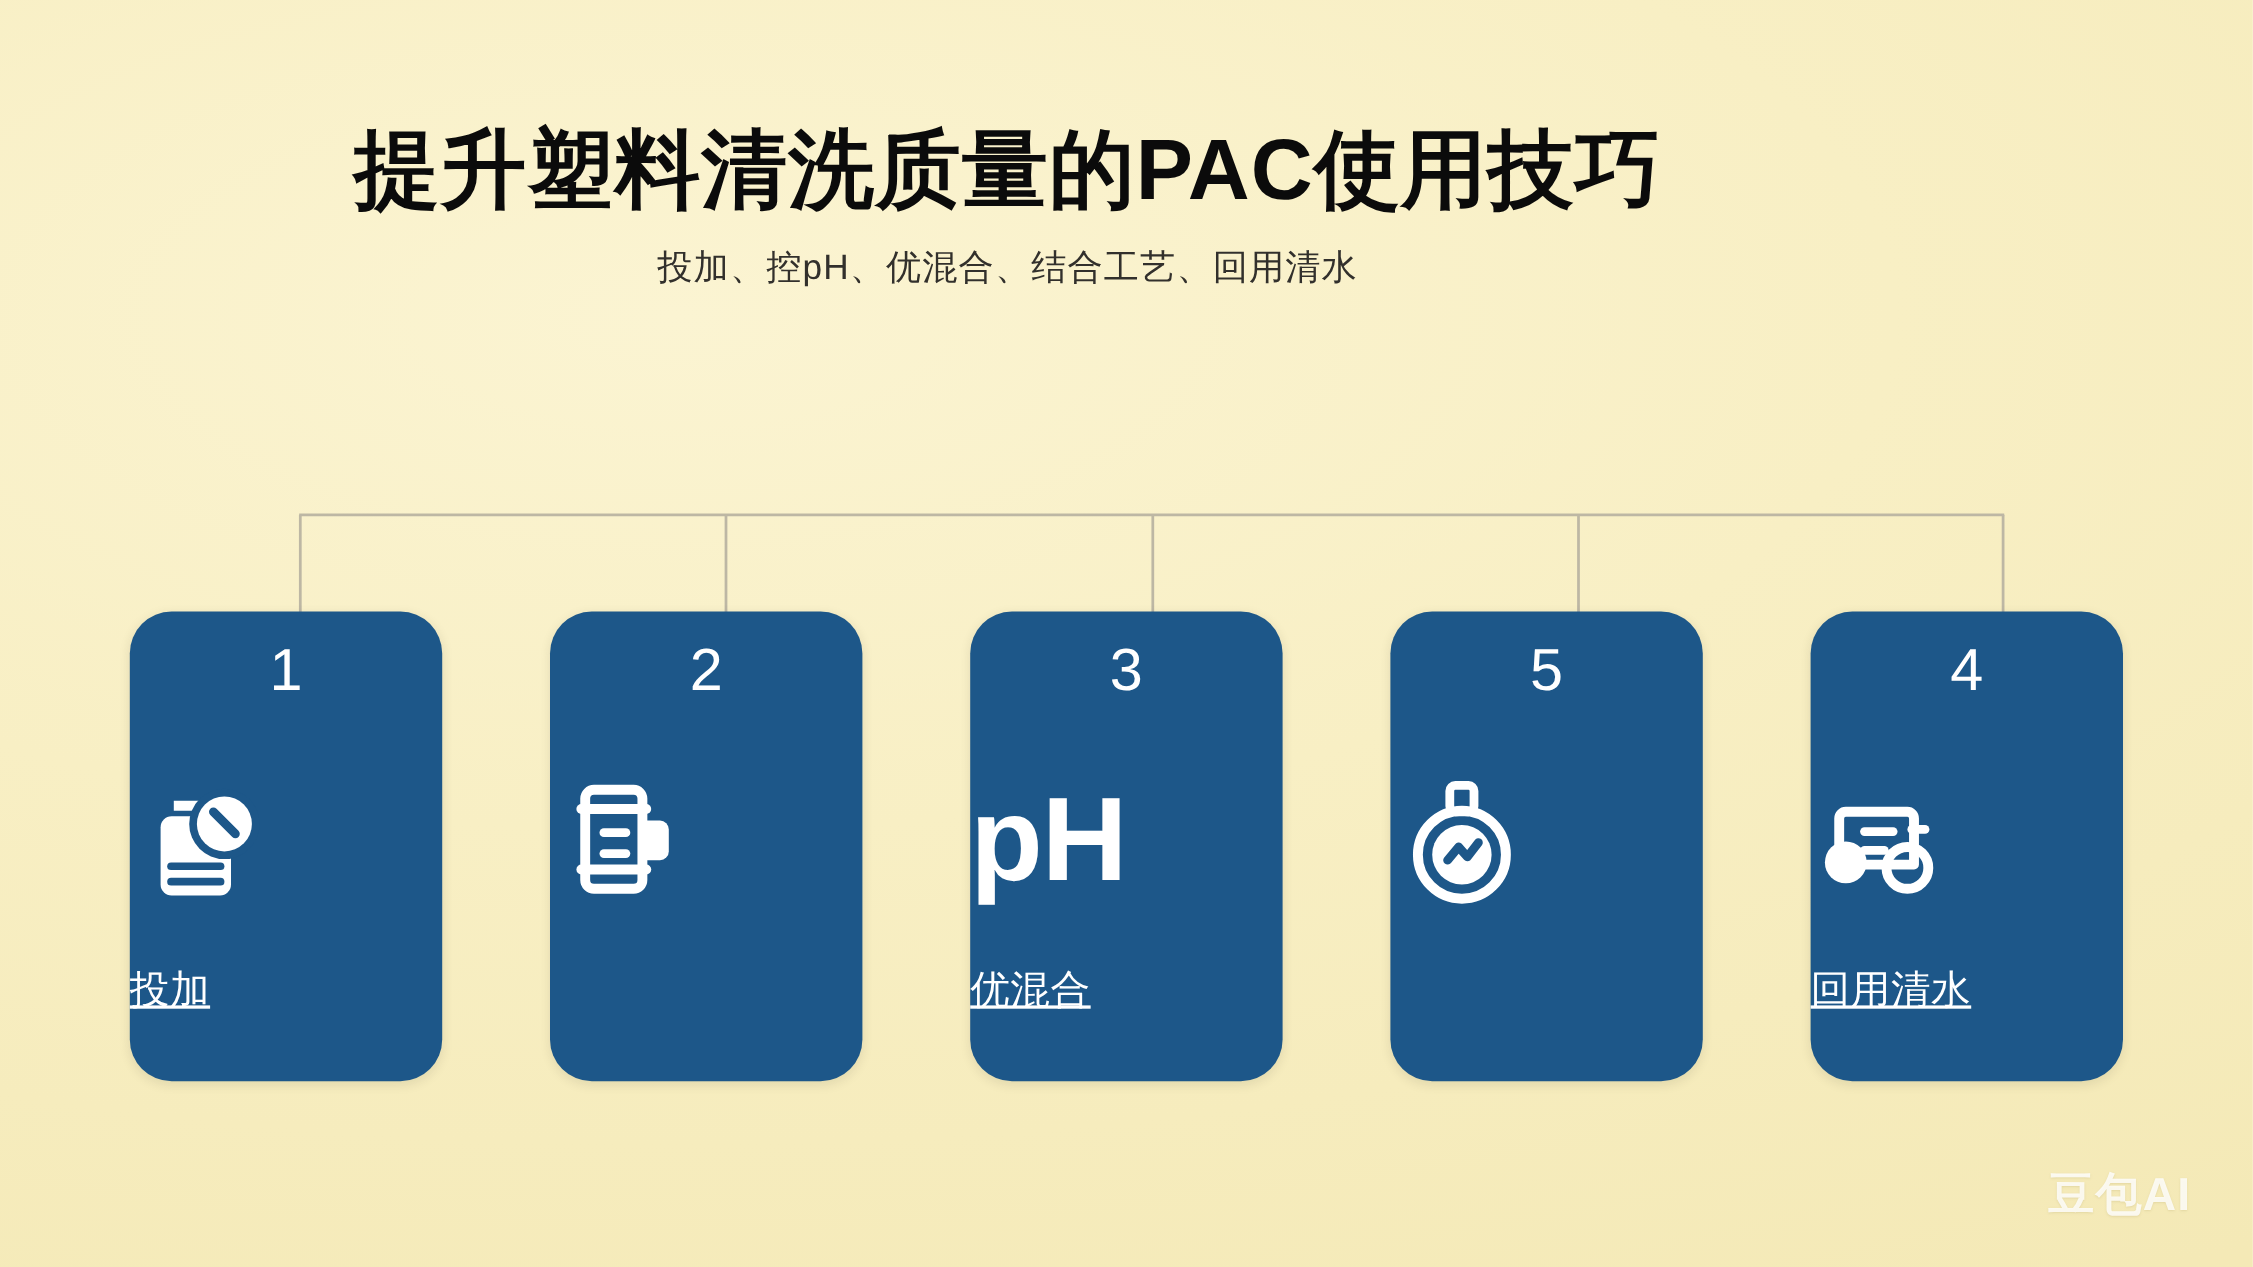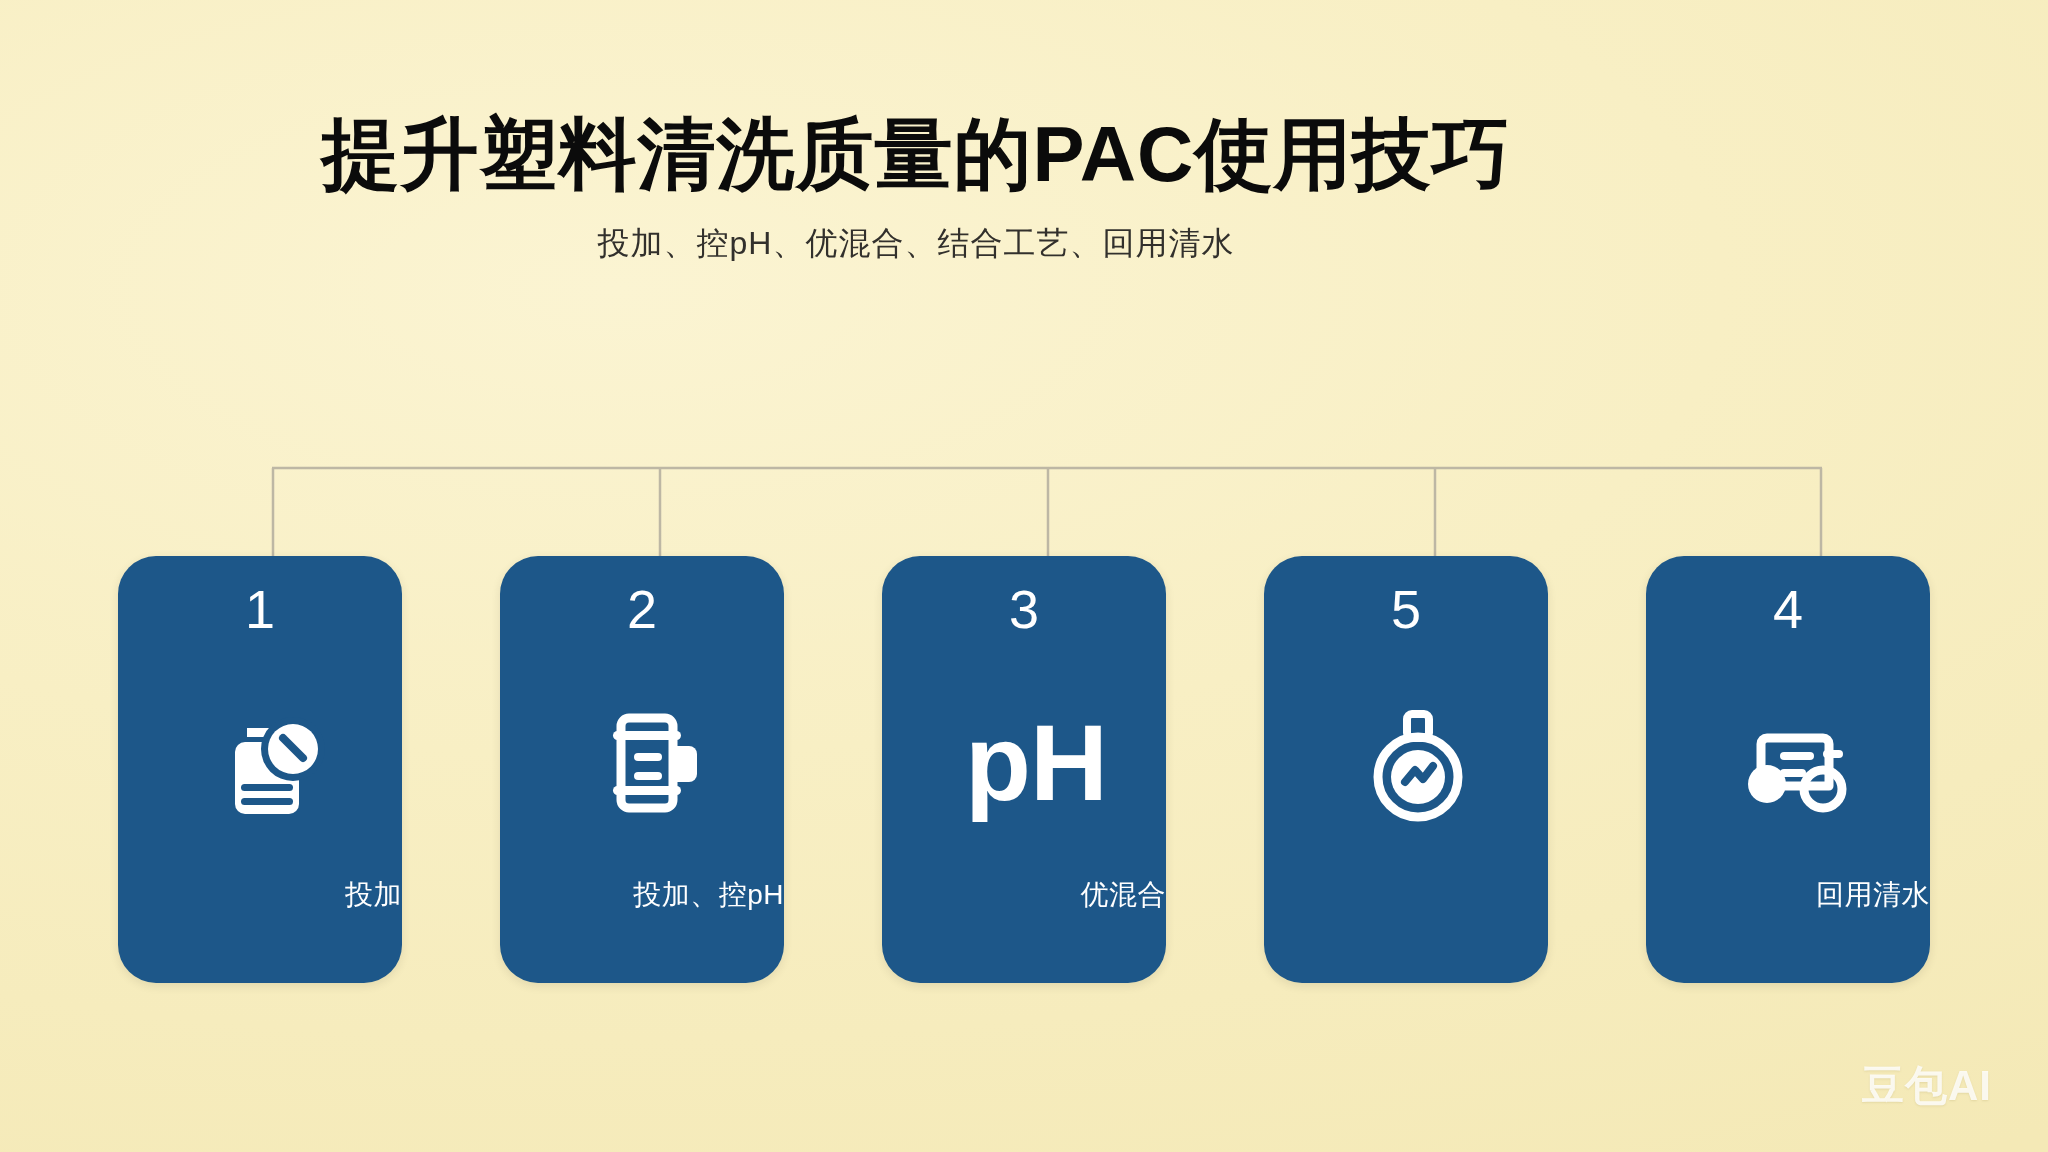--- a/index.html
+++ b/index.html
@@ -82,46 +82,46 @@
   .card-number {
     margin-top: 26px;
     font-size: 54px;
     font-weight: 500;
     color: #FFFFFF;
     line-height: 1;
   }
   .card-icon {
     position: absolute;
     top: 132px;
-    left: 12px;
+    left: 0;
     width: 284px;
     height: 150px;
     display: flex;
     align-items: center;
-    justify-content: center;
   }
   .card-icon svg { display: block; }
   .ph-glyph {
     font-size: 108px;
     font-weight: 700;
     color: #FFFFFF;
     line-height: 1;
     letter-spacing: -1px;
   }
   .card-label {
     position: absolute;
     top: 320px;
     left: 0;
     width: 284px;
-    text-align: right;
-    font-size: 28px;
+    text-align: left;
+    font-size: 36px;
     font-weight: 400;
     color: #FFFFFF;
     letter-spacing: 0.5px;
     white-space: nowrap;
+    text-decoration: underline;
   }
 
   
   .watermark {
     position: absolute;
     right: 56px;
     bottom: 38px;
     font-size: 42px;
     font-weight: 700;
     color: rgba(255,255,255,0.82);
@@ -172,21 +172,20 @@
       <div class="card-icon">
         <svg width="130" height="130" viewBox="0 0 130 130" fill="none">
           <rect x="32" y="20" width="52" height="90" rx="8" stroke="#FFFFFF" stroke-width="9"></rect>
           <rect x="24" y="33" width="68" height="9" rx="4.5" fill="#FFFFFF"></rect>
           <rect x="24" y="88" width="68" height="9" rx="4.5" fill="#FFFFFF"></rect>
           <rect x="45" y="55" width="28" height="8" rx="4" fill="#FFFFFF"></rect>
           <rect x="45" y="74" width="28" height="8" rx="4" fill="#FFFFFF"></rect>
           <path d="M86 48 h14 a8 8 0 0 1 8 8 v20 a8 8 0 0 1 -8 8 h-14 z" fill="#FFFFFF"></path>
         </svg>
       </div>
-      <div class="card-label">投加、控pH</div>
     </div>
 
     <div class="card">
       <div class="card-number">3</div>
       <div class="card-icon">
         <span class="ph-glyph">pH</span>
       </div>
       <div class="card-label">优混合</div>
     </div>
 

